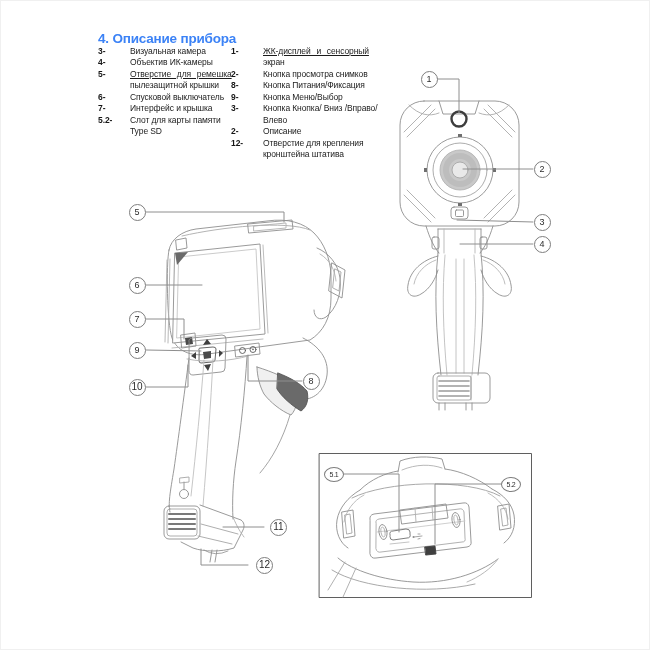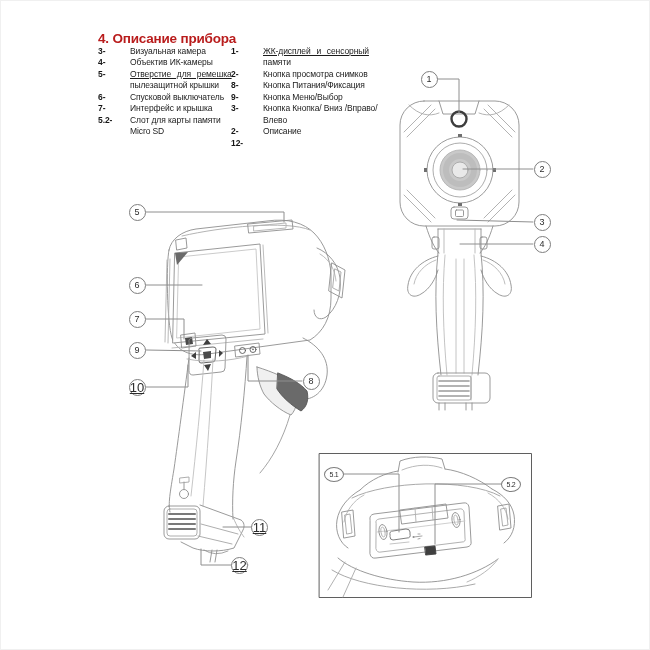--- a/index.html
+++ b/index.html
@@ -3,40 +3,40 @@
 <meta charset="utf-8">
 <style>
   html,body{margin:0;padding:0;background:#ffffff;}
   .page{
     position:relative;width:650px;height:650px;background:#ffffff;
     font-family:"Liberation Sans", sans-serif;color:#1a1a1a;overflow:hidden;
     border:1px solid #f0f0f0;box-sizing:border-box;
   }
   .title{
     position:absolute;left:97px;top:30px;font-size:13.5px;font-weight:700;
-    letter-spacing:-0.2px;color:#b91c1c;white-space:nowrap;
+    letter-spacing:-0.2px;color:#3b82f6;white-space:nowrap;
   }
   .legend{position:absolute;font-size:8.5px;line-height:11.45px;letter-spacing:-0.1px;color:#1b1b1b;}
   .legend-left{left:97px;top:45px;width:135px;}
   .legend-right{left:230px;top:45px;width:160px;}
   .li{display:flex;}
   .num{flex:none;font-weight:700;color:#161616;}
   .legend-left .num{width:22px;}
   .legend-right .num{width:22px;}
   .txt{flex:1;padding-left:10px;}
   .ln{display:block;white-space:nowrap;}
   .jsp{word-spacing:3.5px;text-decoration:underline;}
   .art{position:absolute;left:0;top:0;}
   .callout{
     position:absolute;width:17px;height:17px;box-sizing:border-box;
     border:1.3px solid #7e7e7e;border-radius:50%;background:#ffffff;
     display:flex;align-items:center;justify-content:center;
     font-size:9px;color:#2c2c2c;line-height:1;
   }
-  .callout.small{font-size:13px;text-decoration:underline;}
+  .callout.small{font-size:10px;}
   .callout.wide{width:20px;height:15px;font-size:7px;letter-spacing:-0.3px;}
 </style>
 </head>
 <body>
 
 <div class="page">
 
   <div class="title">4. Описание прибора</div>
 
   <div class="legend legend-left">
@@ -68,31 +68,31 @@
     <div class="li">
       <span class="num">7-</span>
       <span class="txt">
           <span class="ln">Интерфейс и крышка</span>
         </span>
     </div>
     <div class="li">
       <span class="num">5.2-</span>
       <span class="txt">
         <span class="ln">Слот для карты памяти</span>
-        <span class="ln">Micro SD</span>
+        <span class="ln">Type SD</span>
       </span>
     </div>
   </div>
 
   <div class="legend legend-right">
     <div class="li">
       <span class="num">1-</span>
       <span class="txt">
         <span class="ln jsp">ЖК-дисплей и сенсорный</span>
-        <span class="ln">памяти</span>
+        <span class="ln">экран</span>
       </span>
     </div>
     <div class="li">
       <span class="num">2-</span>
       <span class="txt">
           <span class="ln">Кнопка просмотра снимков</span>
         </span>
     </div>
     <div class="li">
       <span class="num">8-</span>
@@ -114,20 +114,24 @@
       </span>
     </div>
     <div class="li">
       <span class="num">2-</span>
       <span class="txt">
           <span class="ln">Описание</span>
         </span>
     </div>
     <div class="li">
       <span class="num">12-</span>
+      <span class="txt">
+        <span class="ln">Отверстие для крепления</span>
+        <span class="ln">кронштейна штатива</span>
+      </span>
     </div>
   </div>
 
   <svg class="art" width="650" height="650" viewBox="0 0 650 650">
 
     <g stroke="#8e8e8e" fill="none" stroke-width="0.9" stroke-linecap="round" stroke-linejoin="round">
       <rect x="399" y="100" width="119" height="125" rx="24"></rect>
       <g stroke="#aaaaaa">
         <path d="M403,131 L430,104"></path>
           <path d="M406,136 L434,108"></path>
@@ -336,18 +340,18 @@
   <div class="callout" style="left:419.5px;top:69.5px">1</div>
   <div class="callout" style="left:532.5px;top:159.5px">2</div>
   <div class="callout" style="left:532.5px;top:212.5px">3</div>
   <div class="callout" style="left:532.5px;top:234.5px">4</div>
   <div class="callout" style="left:127.5px;top:202.5px">5</div>
   <div class="callout" style="left:127.5px;top:275.5px">6</div>
   <div class="callout" style="left:127.5px;top:309.5px">7</div>
   <div class="callout" style="left:301.5px;top:371.5px">8</div>
   <div class="callout" style="left:127.5px;top:340.5px">9</div>
   <div class="callout small" style="left:127.5px;top:377.5px">10</div>
-  <div class="callout small" style="left:250px;top:517.5px">11</div>
-  <div class="callout small" style="left:230px;top:555.5px">12</div>
+  <div class="callout small" style="left:269px;top:517.5px">11</div>
+  <div class="callout small" style="left:255px;top:555.5px">12</div>
   <div class="callout wide" style="left:323px;top:465.5px">5.1</div>
   <div class="callout wide" style="left:500px;top:475.5px">5.2</div>
 
 </div>
 
 </body></html>

